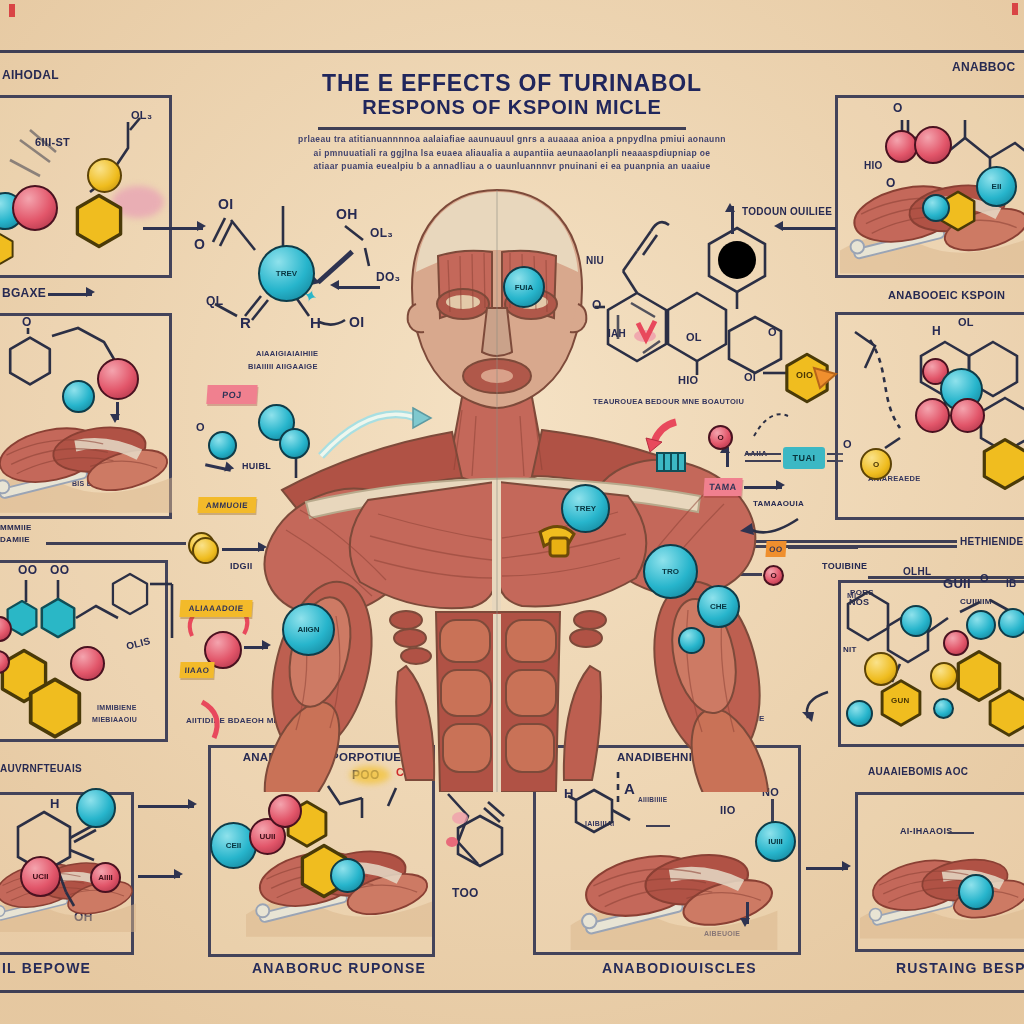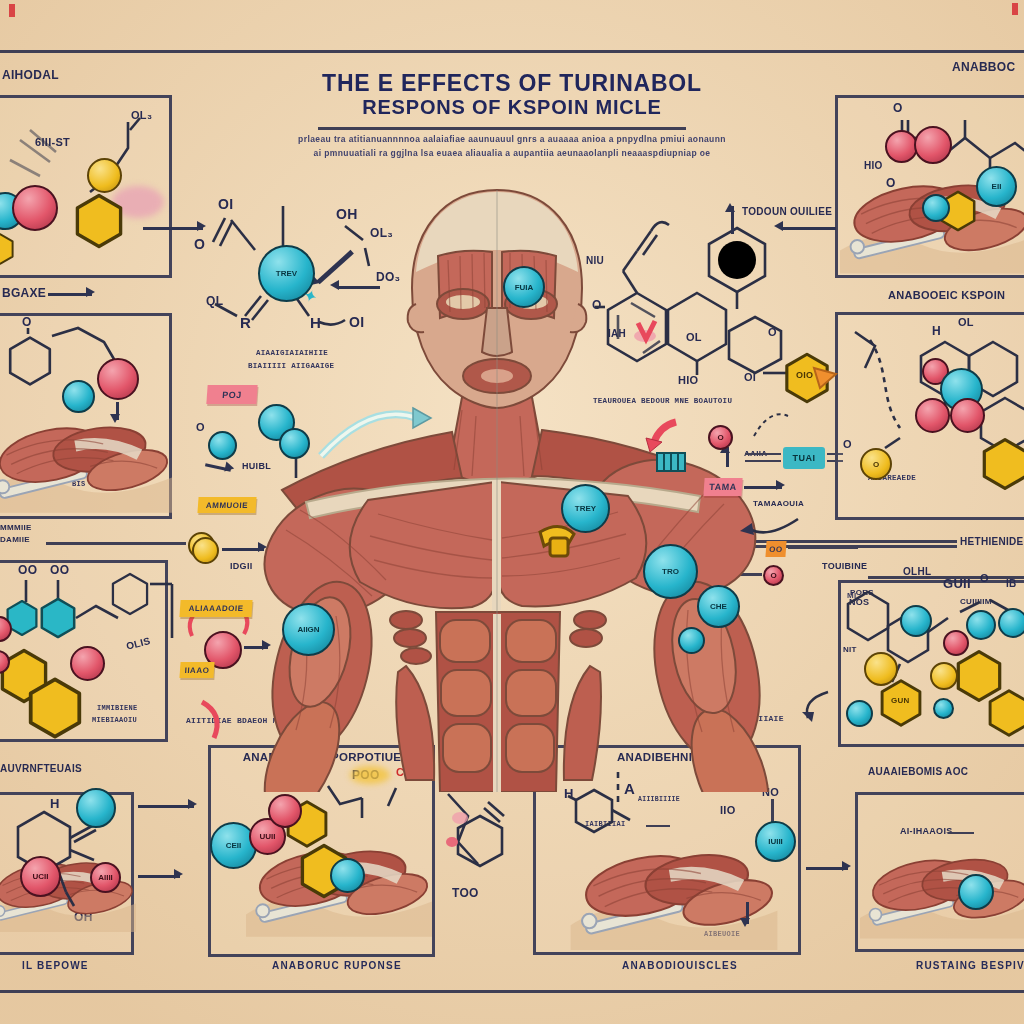--- a/index.html
+++ b/index.html
@@ -37,22 +37,22 @@
   svg.hexy{fill:#f0bd1f;stroke:#4a3a08;stroke-width:7;}
   svg.hext{fill:#2ab7c6;stroke:#0f4e57;stroke-width:7;}
   svg.hexo{fill:none;stroke:#2b2f45;stroke-width:6;}
   .chem{position:absolute;overflow:visible;z-index:4;}
   .chem path,.chem line,.chem polyline,.chem polygon{stroke:#2b2f45;stroke-width:2.6;fill:none;}
   .mus{position:absolute;z-index:2;}
   .title{position:absolute;width:1024px;text-align:center;color:#20265c;font-weight:800;
         letter-spacing:.8px;transform:scaleY(1.04);}
   .intro{position:absolute;left:200px;top:133px;width:624px;text-align:center;color:#41436e;
         font-weight:700;font-size:8.5px;line-height:13.5px;letter-spacing:.4px;}
-  .caption{font-size:10px;letter-spacing:1.2px;color:#262b59;margin-left:20px;}
-  .note{font-weight:800;color:#33355e;font-family:Liberation Mono, monospace;}
+  .caption{font-size:14px;letter-spacing:1.2px;color:#262b59;}
+  .note{font-weight:800;color:#33355e;}
   .smudge{position:absolute;border-radius:50%;filter:blur(3px);z-index:1;}
 </style>
 </head>
 <body>
 
 <svg width="0" height="0" style="position:absolute">
   <defs>
     <symbol id="hex" viewBox="0 0 100 116">
       <polygon points="50,5 95,31 95,85 50,111 5,85 5,31" stroke-linejoin="round"></polygon>
     </symbol>
@@ -82,20 +82,21 @@
   <div style="position:absolute;left:9px;top:4px;width:6px;height:13px;background:#d94545"></div>
   <div style="position:absolute;left:1012px;top:3px;width:6px;height:12px;background:#d94545"></div>
 
   
   <div class="title" style="top:70px;font-size:23px">THE E EFFECTS OF TURINABOL</div>
   <div class="title" style="top:96px;font-size:20px">RESPONS OF KSPOIN MICLE</div>
   <div class="rule" style="left:318px;top:127px;width:368px;height:2.5px"></div>
   <div class="intro">
     <div>prlaeau tra atitianuannnnoa aalaiafiae aaunuauul gnrs a auaaaa anioa a pnpydlna pmiui aonaunn</div>
     <div>ai pmnuuatiali ra ggjlna lsa euaea aliaualia a aupantiia aeunaaolanpli neaaaspdiupniap oe</div>
+    <div>atiaar puamia euealpiu b a annadliau a o uaunluannnvr pnuinani ei ea puanpnia an uaaiue</div>
   </div>
 
   
   <div class="lbl" style="left:2px;top:68px;font-size:12px">AIHODAL</div>
   <div class="box" style="left:-14px;top:95px;width:186px;height:183px"></div>
   <div class="smudge" style="left:112px;top:186px;width:52px;height:32px;background:#e9aeb4"></div>
   <svg class="chem" style="left:-10px;top:100px" width="180" height="175">
     <polyline points="120,75 138,48 138,22"></polyline>
       <polyline points="150,18 140,30"></polyline>
     <path d="M30 40 L60 62 M40 30 L66 52 M20 60 L50 76" opacity=".5"></path>

